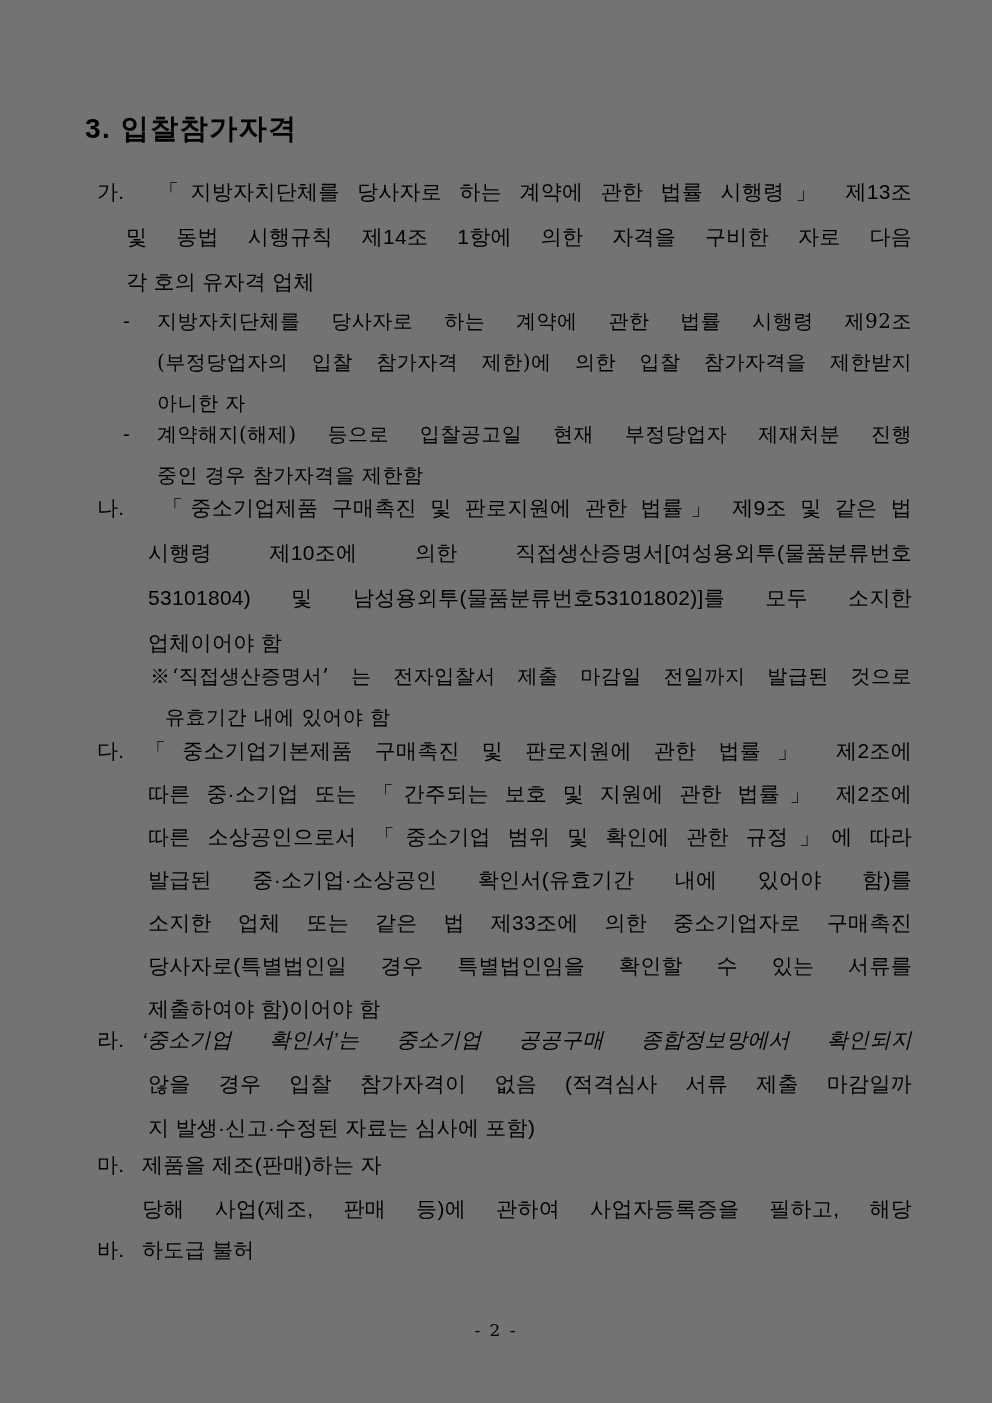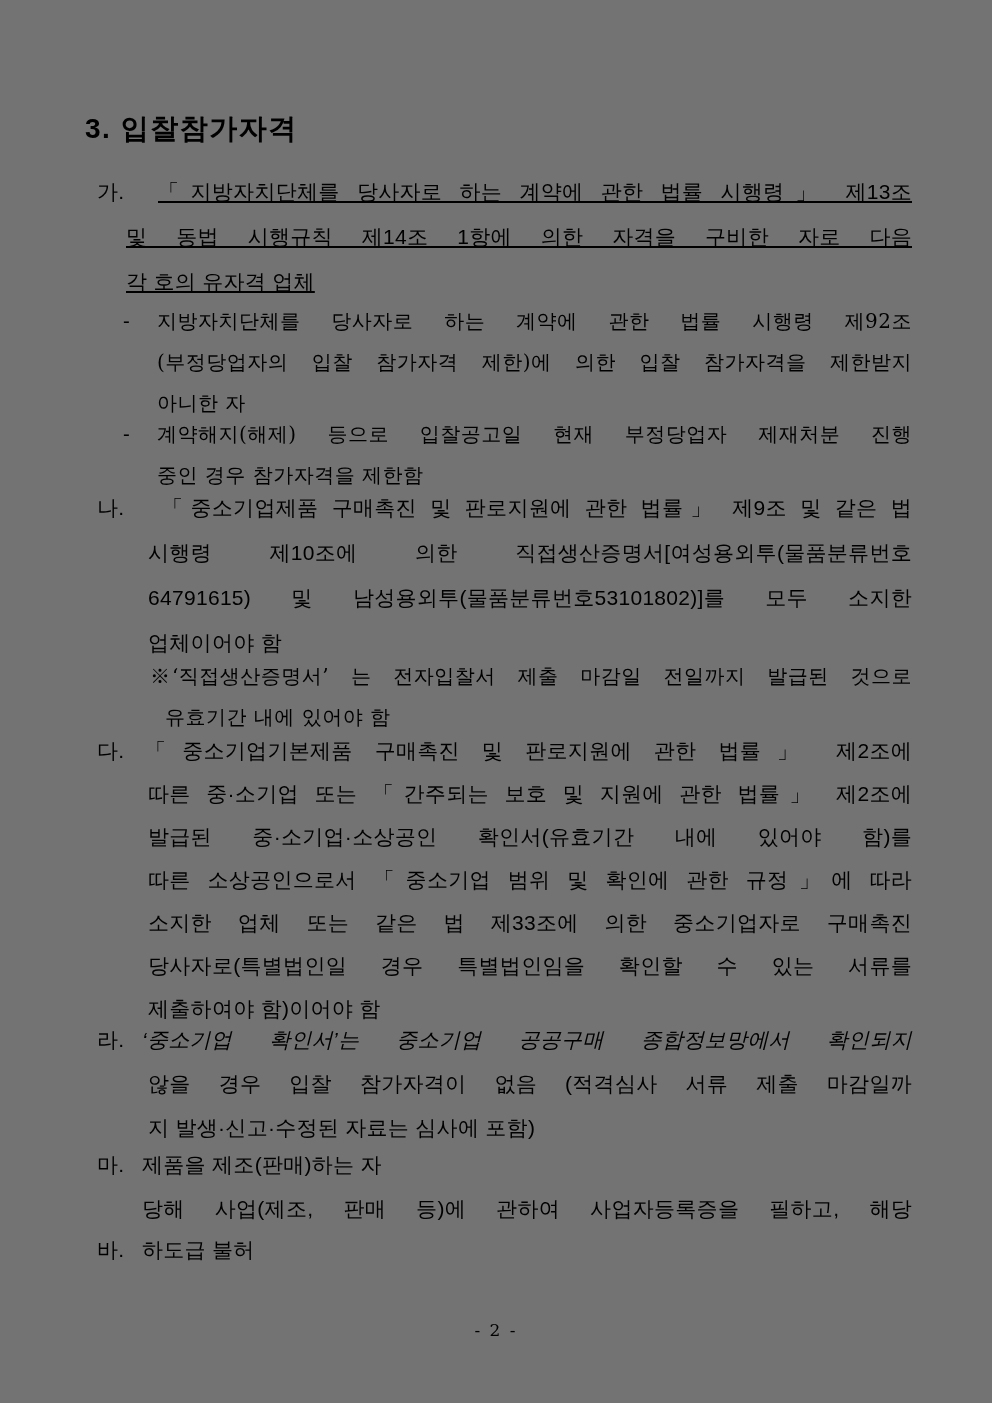--- a/index.html
+++ b/index.html
@@ -48,21 +48,21 @@
   }
   .line{
     text-align:justify;
     text-align-last:justify;
   }
   .line.last{
     text-align-last:auto;
   }
   
   .p-ga  { top:169px;  left:97px;  width:815px; line-height:45px; }
-  .p-ga  .line{ padding-left:29px;text-decoration:underline; }
+  .p-ga  .line{ padding-left:29px; }
   .p-ga  .line.first{ padding-left:61px; }
 
   .p-d1  { top:301px;  left:123px; width:789px; line-height:41px; }
   .p-d1  .line{ padding-left:34px; }
 
   .p-d2  { top:414px;  left:123px; width:789px; line-height:41px; }
   .p-d2  .line{ padding-left:34px; }
 
   .p-na  { top:485px;  left:97px;  width:815px; line-height:45px; }
   .p-na  .line{ padding-left:51px; }
@@ -121,36 +121,36 @@
   <div class="para serif p-d2">
     <span class="plabel">-</span>
   <div class="line first">계약해지(해제) 등으로 입찰공고일 현재 부정당업자 제재처분 진행</div>
       <div class="line last">중인 경우 참가자격을 제한함</div>
     </div>
 
   <div class="para gothic p-na">
     <span class="plabel">나.</span>
   <div class="line first">「중소기업제품 구매촉진 및 판로지원에 관한 법률」 제9조 및 같은 법</div>
       <div class="line">시행령 제10조에 의한 직접생산증명서[여성용외투(물품분류번호</div>
-      <div class="line">64791615) 및 남성용외투(물품분류번호53101802)]를 모두 소지한</div>
+      <div class="line">53101804) 및 남성용외투(물품분류번호53101802)]를 모두 소지한</div>
       <div class="line last">업체이어야 함</div>
     </div>
 
   <div class="para serif p-note">
     <span class="plabel">※</span>
   <div class="line first">‘직접생산증명서’ 는 전자입찰서 제출 마감일 전일까지 발급된 것으로</div>
       <div class="line last">유효기간 내에 있어야 함</div>
     </div>
 
   <div class="para gothic p-da">
     <span class="plabel">다.</span>
   <div class="line first">「중소기업기본제품 구매촉진 및 판로지원에 관한 법률」 제2조에</div>
       <div class="line">따른 중·소기업 또는 「간주되는 보호 및 지원에 관한 법률」 제2조에</div>
+      <div class="line">따른 소상공인으로서 「중소기업 범위 및 확인에 관한 규정」에 따라</div>
       <div class="line">발급된 중·소기업·소상공인 확인서(유효기간 내에 있어야 함)를</div>
-      <div class="line">따른 소상공인으로서 「중소기업 범위 및 확인에 관한 규정」에 따라</div>
       <div class="line">소지한 업체 또는 같은 법 제33조에 의한 중소기업자로 구매촉진</div>
       <div class="line">당사자로(특별법인일 경우 특별법인임을 확인할 수 있는 서류를</div>
       <div class="line last">제출하여야 함)이어야 함</div>
     </div>
 
   <div class="para gothic p-ra">
     <span class="plabel">라.</span>
   <div class="line first">‘중소기업 확인서’는 중소기업 공공구매 종합정보망에서 확인되지</div>
       <div class="line">않을 경우 입찰 참가자격이 없음 (적격심사 서류 제출 마감일까</div>
       <div class="line last">지 발생·신고·수정된 자료는 심사에 포함)</div>

